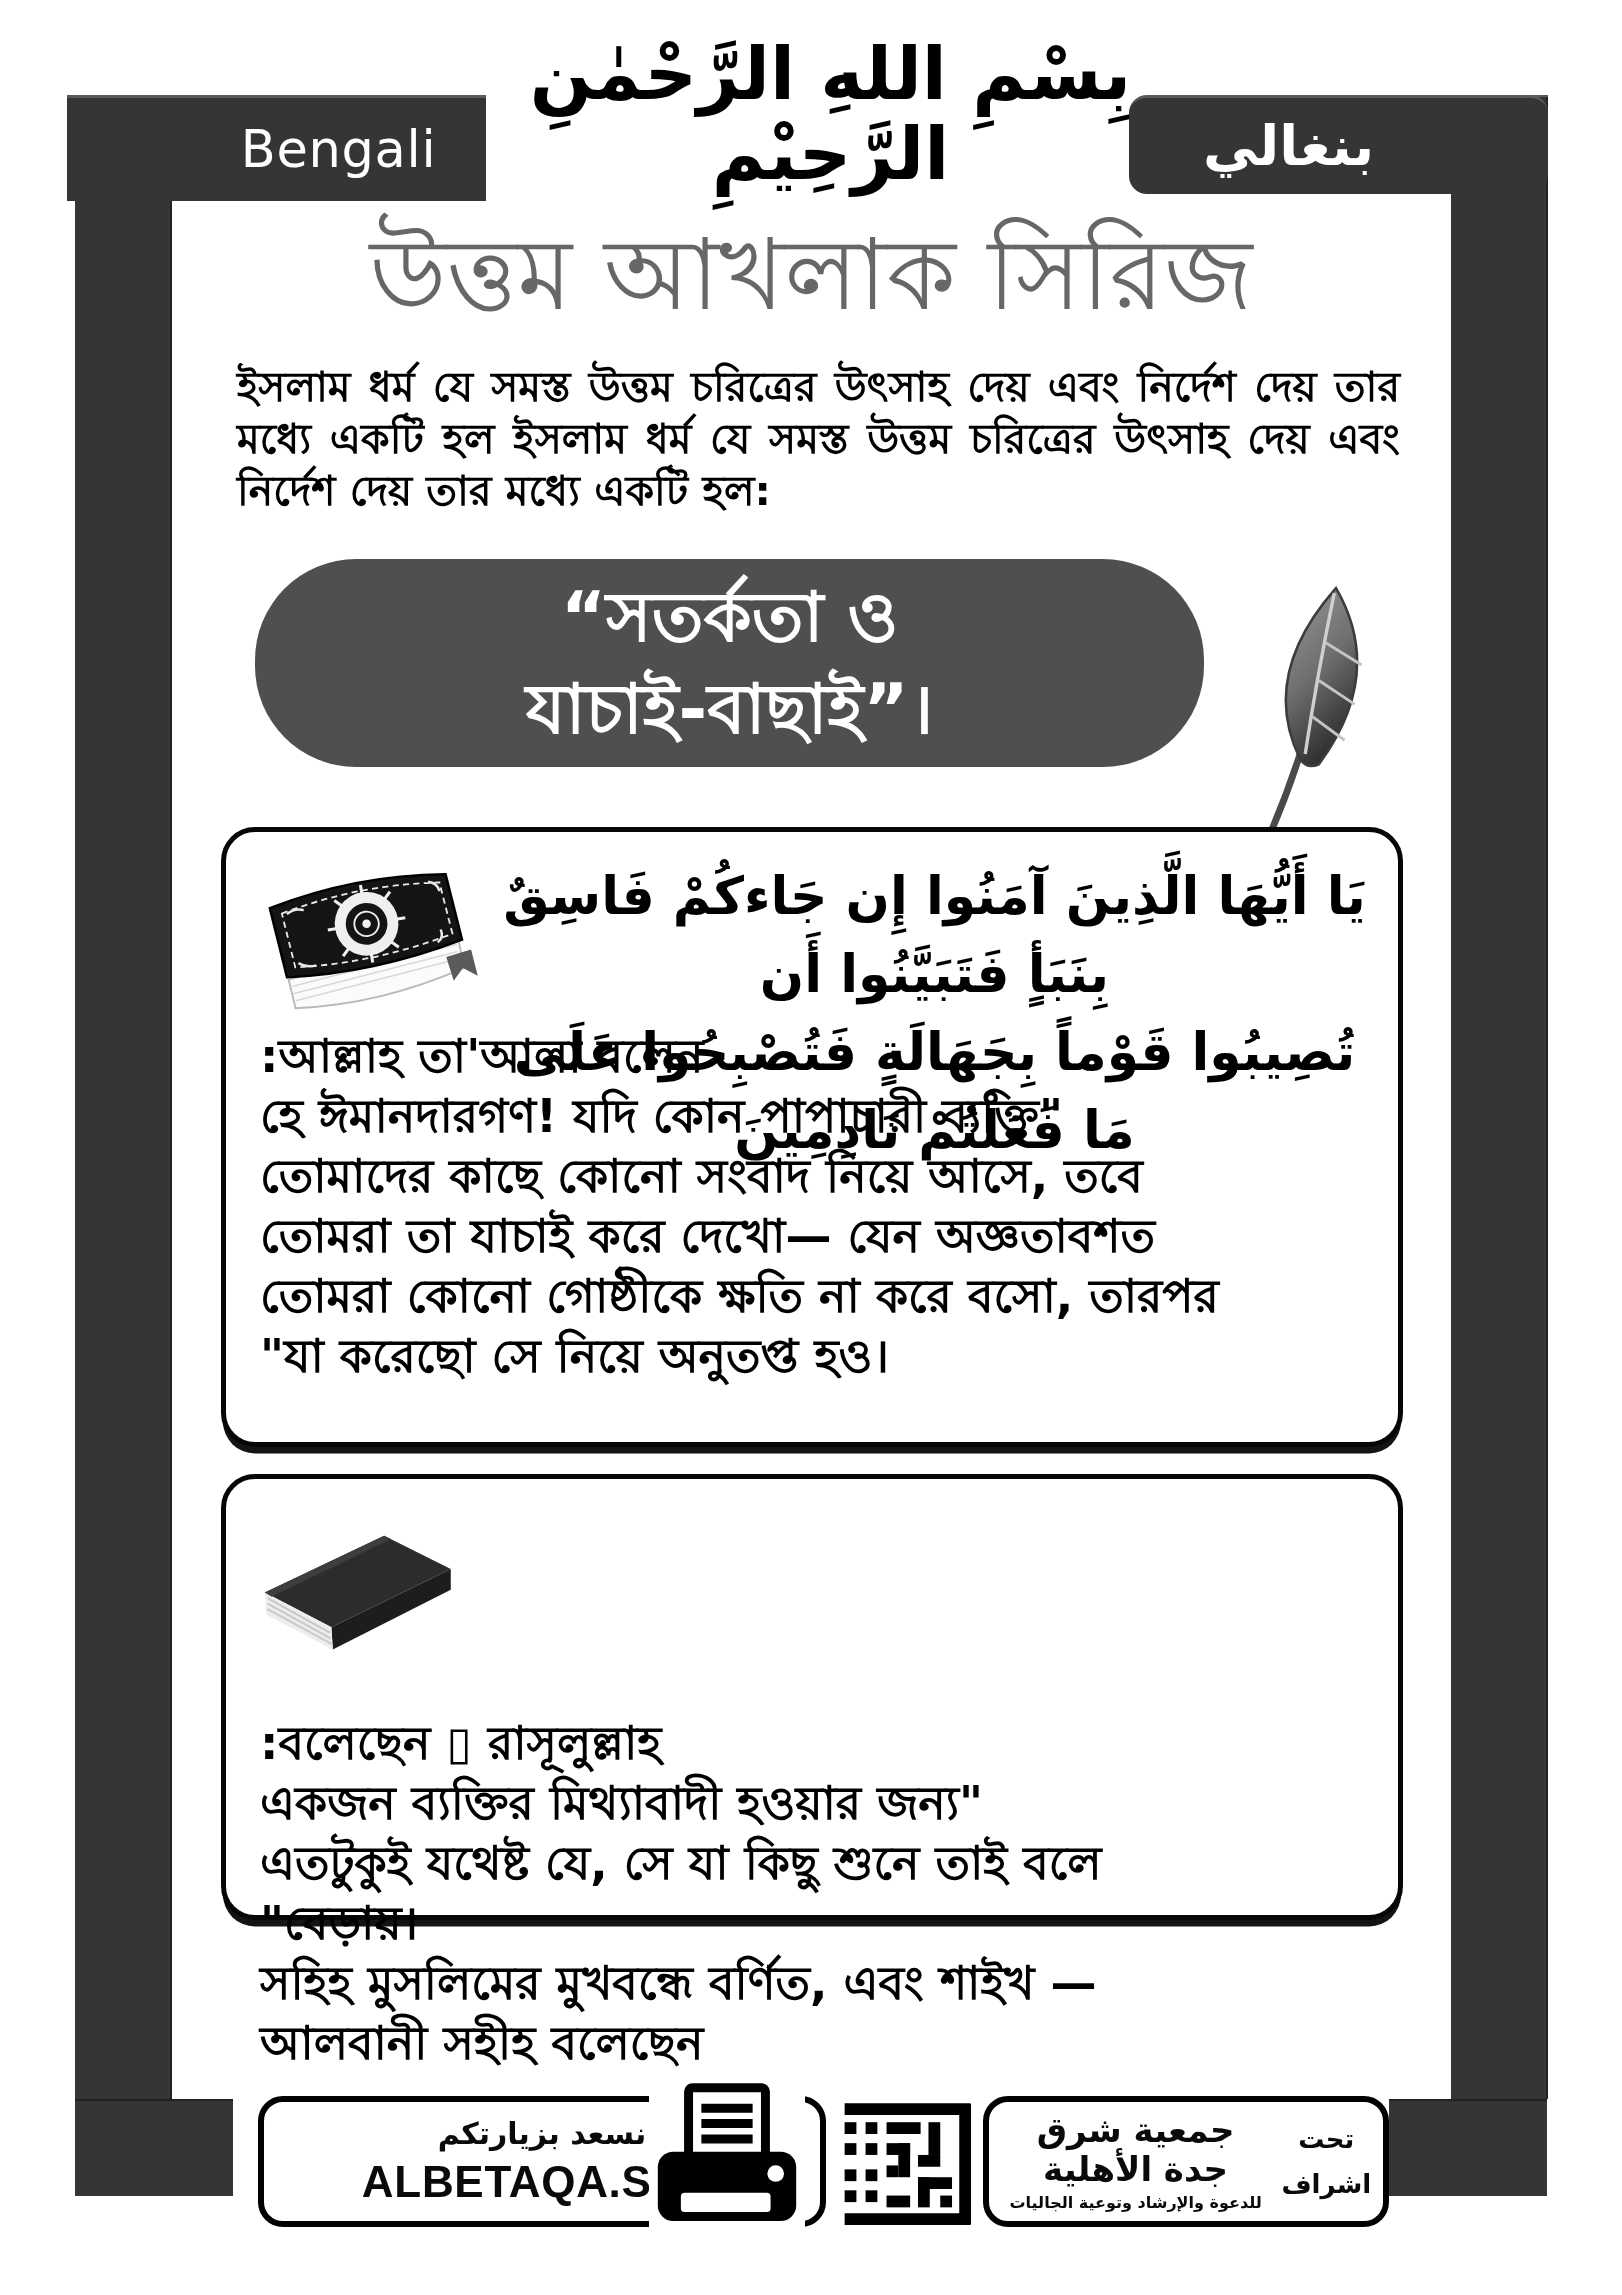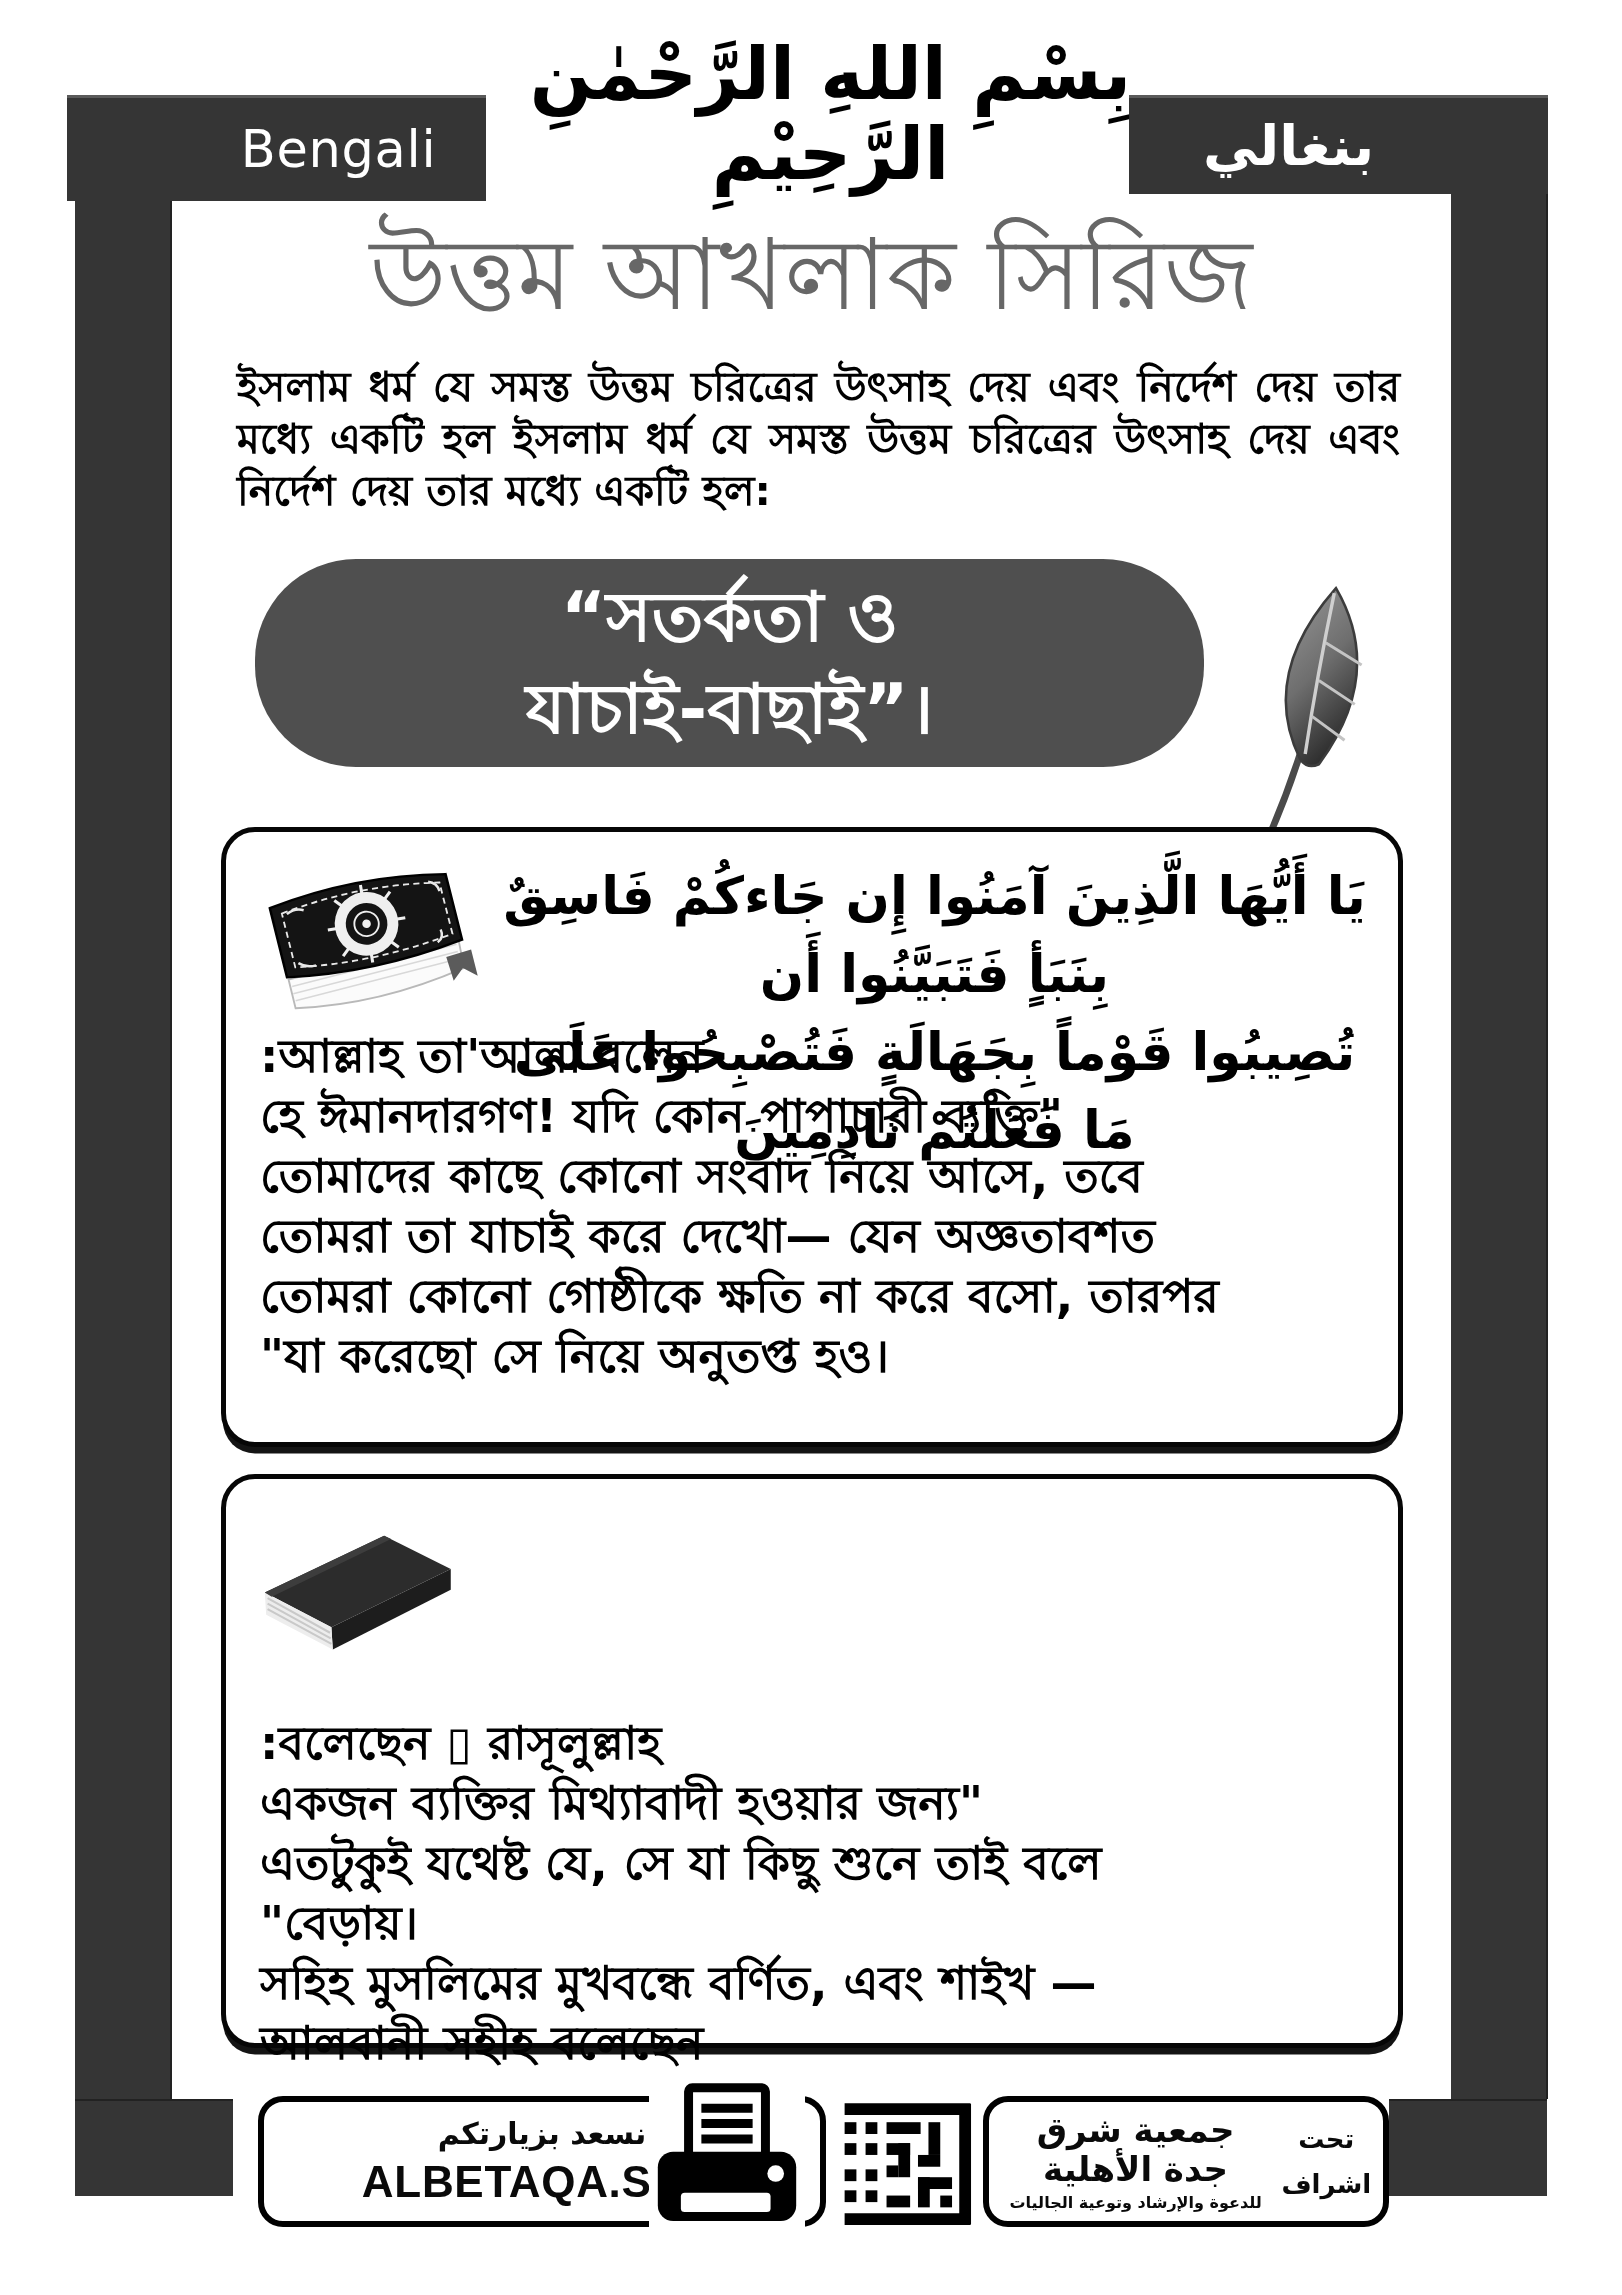--- a/index.html
+++ b/index.html
@@ -10,21 +10,21 @@
   body{width:1623px;height:2295px;position:relative;font-family:"DejaVu Sans",sans-serif;color:var(--ink);}
   #page{position:absolute;inset:0;background:var(--bg);overflow:hidden;}
   .abs{position:absolute;}
 
   
   .frame-bar{background:var(--frame);border-top:2.6px solid #5a5a5a;box-shadow:inset -2px 0 0 #222;}
   .frame-foot{background:var(--frame);box-shadow:inset 0 2px 0 #222;}
   .lang-tab{background:var(--frame);border-top:3.3px solid #5a5a5a;display:flex;align-items:center;color:#fff;
             font-size:51px;letter-spacing:0.7px;}
   .lang-tab.left{justify-content:center;padding-left:124px;}
-  .lang-tab.right{justify-content:center;padding-right:100px;font-weight:bold;font-size:55px;}
+  .lang-tab.right{justify-content:center;padding-right:100px;font-weight:bold;font-size:55px;border-radius:18px;}
 
   .bismillah{display:flex;align-items:center;justify-content:center;font-size:73px;font-weight:bold;
              direction:rtl;color:#000;text-align:center;line-height:1.1;}
 
   .page-title{text-align:center;color:var(--title);font-size:99px;line-height:1.2;font-weight:normal;}
 
   .intro{font-size:41px;line-height:1.27;text-align:justify;color:#000;font-weight:600;}
 
   .banner{background:var(--banner);color:#fff;border-radius:101px;display:flex;flex-direction:column;
           align-items:center;justify-content:center;text-align:center;font-size:69px;line-height:1.34;font-weight:bold;}
@@ -127,21 +127,21 @@
     <div class="lines" style="left:34px;top:194px;right:19.6px;">
       <div>:আল্লাহ তা'আলা বলেন</div>
       <div>হে ঈমানদারগণ! যদি কোন পাপাচারী ব্যক্তি"</div>
       <div>তোমাদের কাছে কোনো সংবাদ নিয়ে আসে, তবে</div>
       <div>তোমরা তা যাচাই করে দেখো— যেন অজ্ঞতাবশত</div>
       <div>তোমরা কোনো গোষ্ঠীকে ক্ষতি না করে বসো, তারপর</div>
       <div>"যা করেছো সে নিয়ে অনুতপ্ত হও।</div>
     </div>
   </div>
 
-  <div class="abs card" style="left:221px;top:1474px;width:1182px;height:574px;">
+  <div class="abs card" style="left:221px;top:1474px;width:1182px;height:446px;">
     <div class="abs" style="left:18.3px;top:31px;width:222px;height:190px;">
       <svg viewBox="0 0 320 260" aria-hidden="true">
         <polygon points="30,112 202,30 298,78 126,162" fill="#2c2c2c"></polygon>
         <polygon points="126,162 298,78 298,108 128,194" fill="#1d1d1d"></polygon>
         <polygon points="30,112 126,162 128,194 32,144" fill="#ededed"></polygon>
         <path d="M34 120 L124 170 M34 128 L125 178 M34 136 L126 186" stroke="#c9c9c9" stroke-width="3" fill="none"></path>
         <polygon points="30,112 202,30 212,35 40,118" fill="#3d3d3d"></polygon>
       </svg>
     </div>
     <div class="lines" style="left:34px;top:234px;right:19.6px;">

